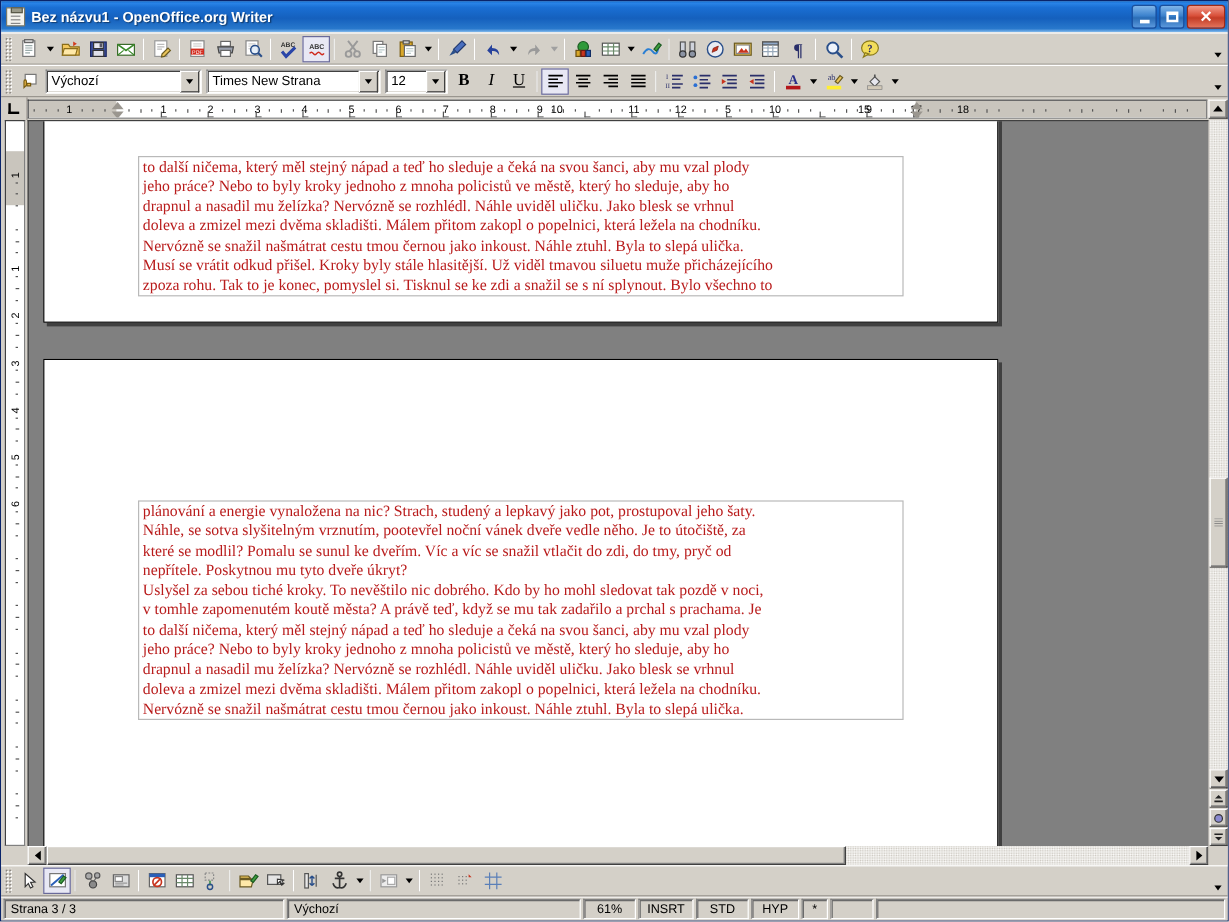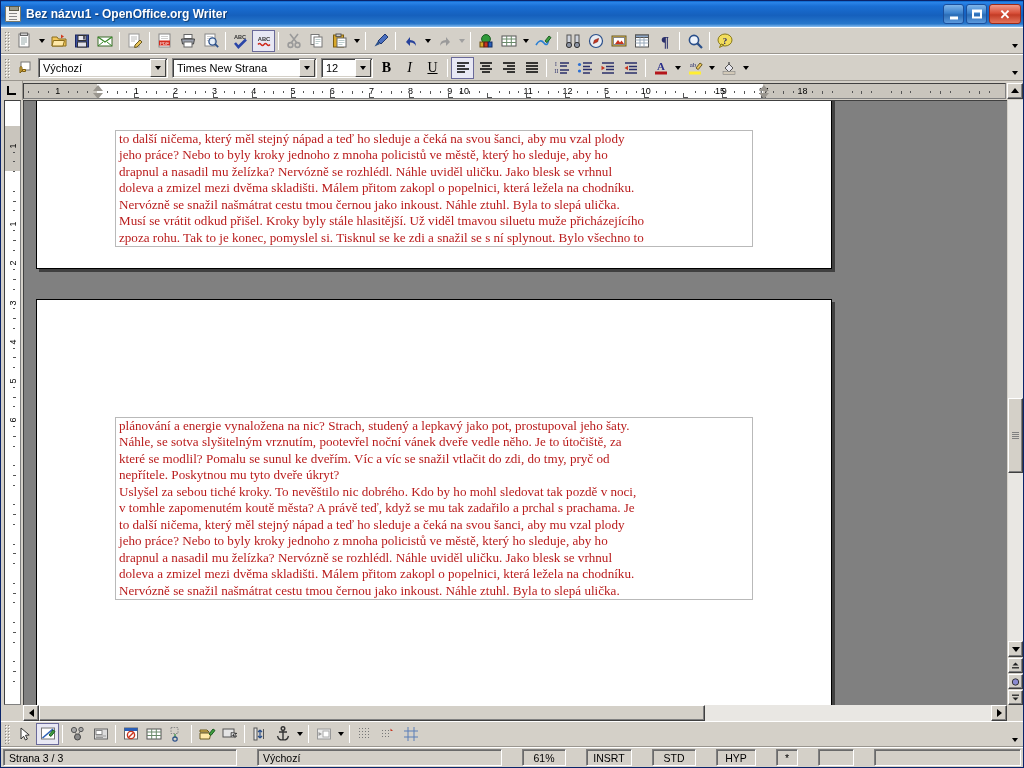--- a/index.html
+++ b/index.html
@@ -242,21 +242,21 @@
     background-image: radial-gradient(#fff 35%, transparent 36%), radial-gradient(#c8c4bc 35%, transparent 36%);
     background-size:2px 2px,2px 2px; background-position:0 0,1px 1px;
   }
   .hs-thumb{ position:absolute; top:0;bottom:0; background:#d4d0c8;
     border:1px solid #fff;border-right-color:#404040;border-bottom-color:#404040;
     box-shadow: inset -1px -1px 0 #808080;}
 
   
   .statusbar {
     height: 20px; background:#d4d0c8; display:flex; align-items:stretch;
-    flex:0 0 auto; padding: 1px 2px; gap:20px;
+    flex:0 0 auto; padding: 1px 2px; gap:2px;
     border-top:1px solid #fff;
   }
   .sbox {
     border:1px solid #808080; border-right-color:#fff;border-bottom-color:#fff;
     box-shadow: inset 1px 1px 0 #6a6a6a;
     display:flex;align-items:center; padding:0 5px; font-size:10.5px; color:#000;
     background:#d4d0c8; white-space:nowrap;
   }
   .sbox.c { justify-content:center; }
 

